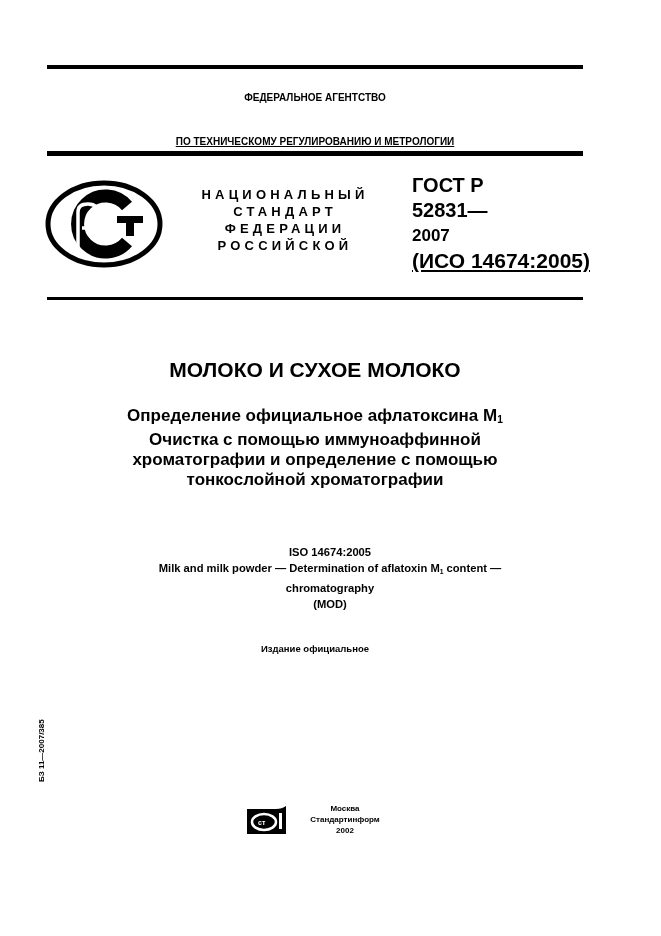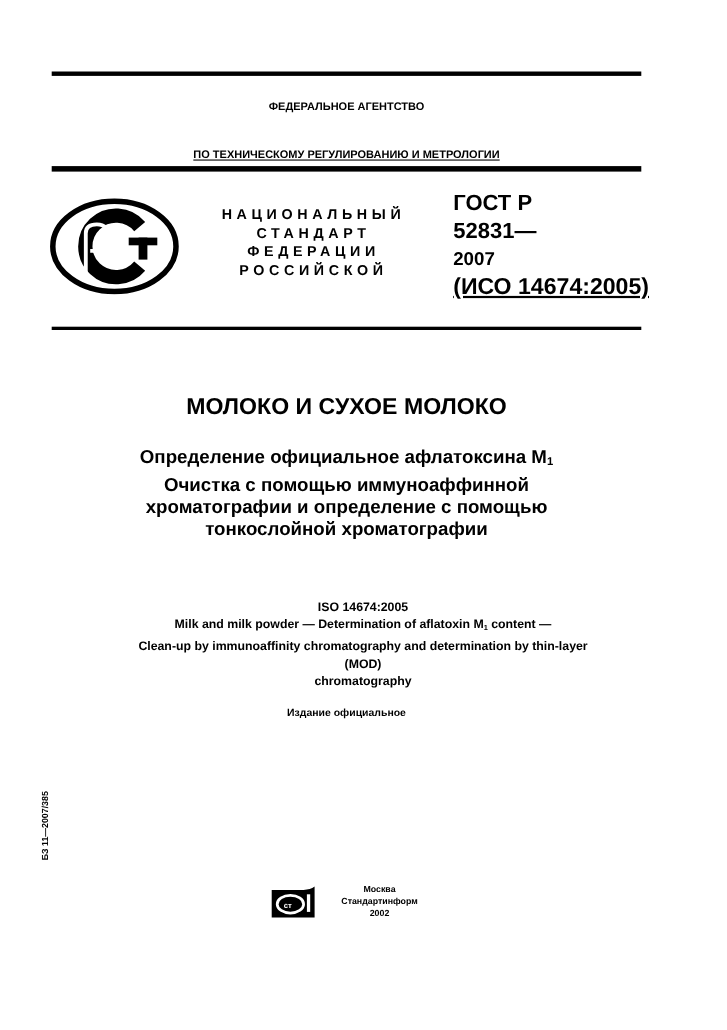--- a/index.html
+++ b/index.html
@@ -77,23 +77,22 @@
 <div id="subtitle" class="abs center b">
   <div><span>Определение официальное афлатоксина М</span><sub>1</sub></div>
   <div>Очистка с помощью иммуноаффинной</div>
   <div>хроматографии и определение с помощью</div>
   <div>тонкослойной хроматографии</div>
 </div>
 
 <div id="isoblock" class="abs center b">
   <div>ISO 14674:2005</div>
   <div id="isotitle"><span>Milk and milk powder — Determination of aflatoxin M</span><sub>1</sub><span> content —</span></div>
-  <div>Clean-up by immunoaffinity chromatography and determination by thin-layer</div>
+  <div>chromatography</div>
   <div>(MOD)</div>
-  <div>chromatography</div>
 </div>
 
 <div id="edition" class="abs center b">Издание официальное</div>
 
 <div id="sidecode" class="abs b">БЗ 11—2007/385</div>
 
 <svg id="publogo" class="abs" viewBox="0 0 42 30">
   <path d="M1 4 L30 4 Q36 4 40 1 L40 29 L1 29 Z" fill="#000"></path>
   <ellipse cx="18" cy="17" rx="12" ry="8" fill="none" stroke="#fff" stroke-width="2.5"></ellipse>
   <text x="12" y="20" font-size="7" font-weight="bold" fill="#fff" font-family="Liberation Sans, sans-serif">ст</text>

